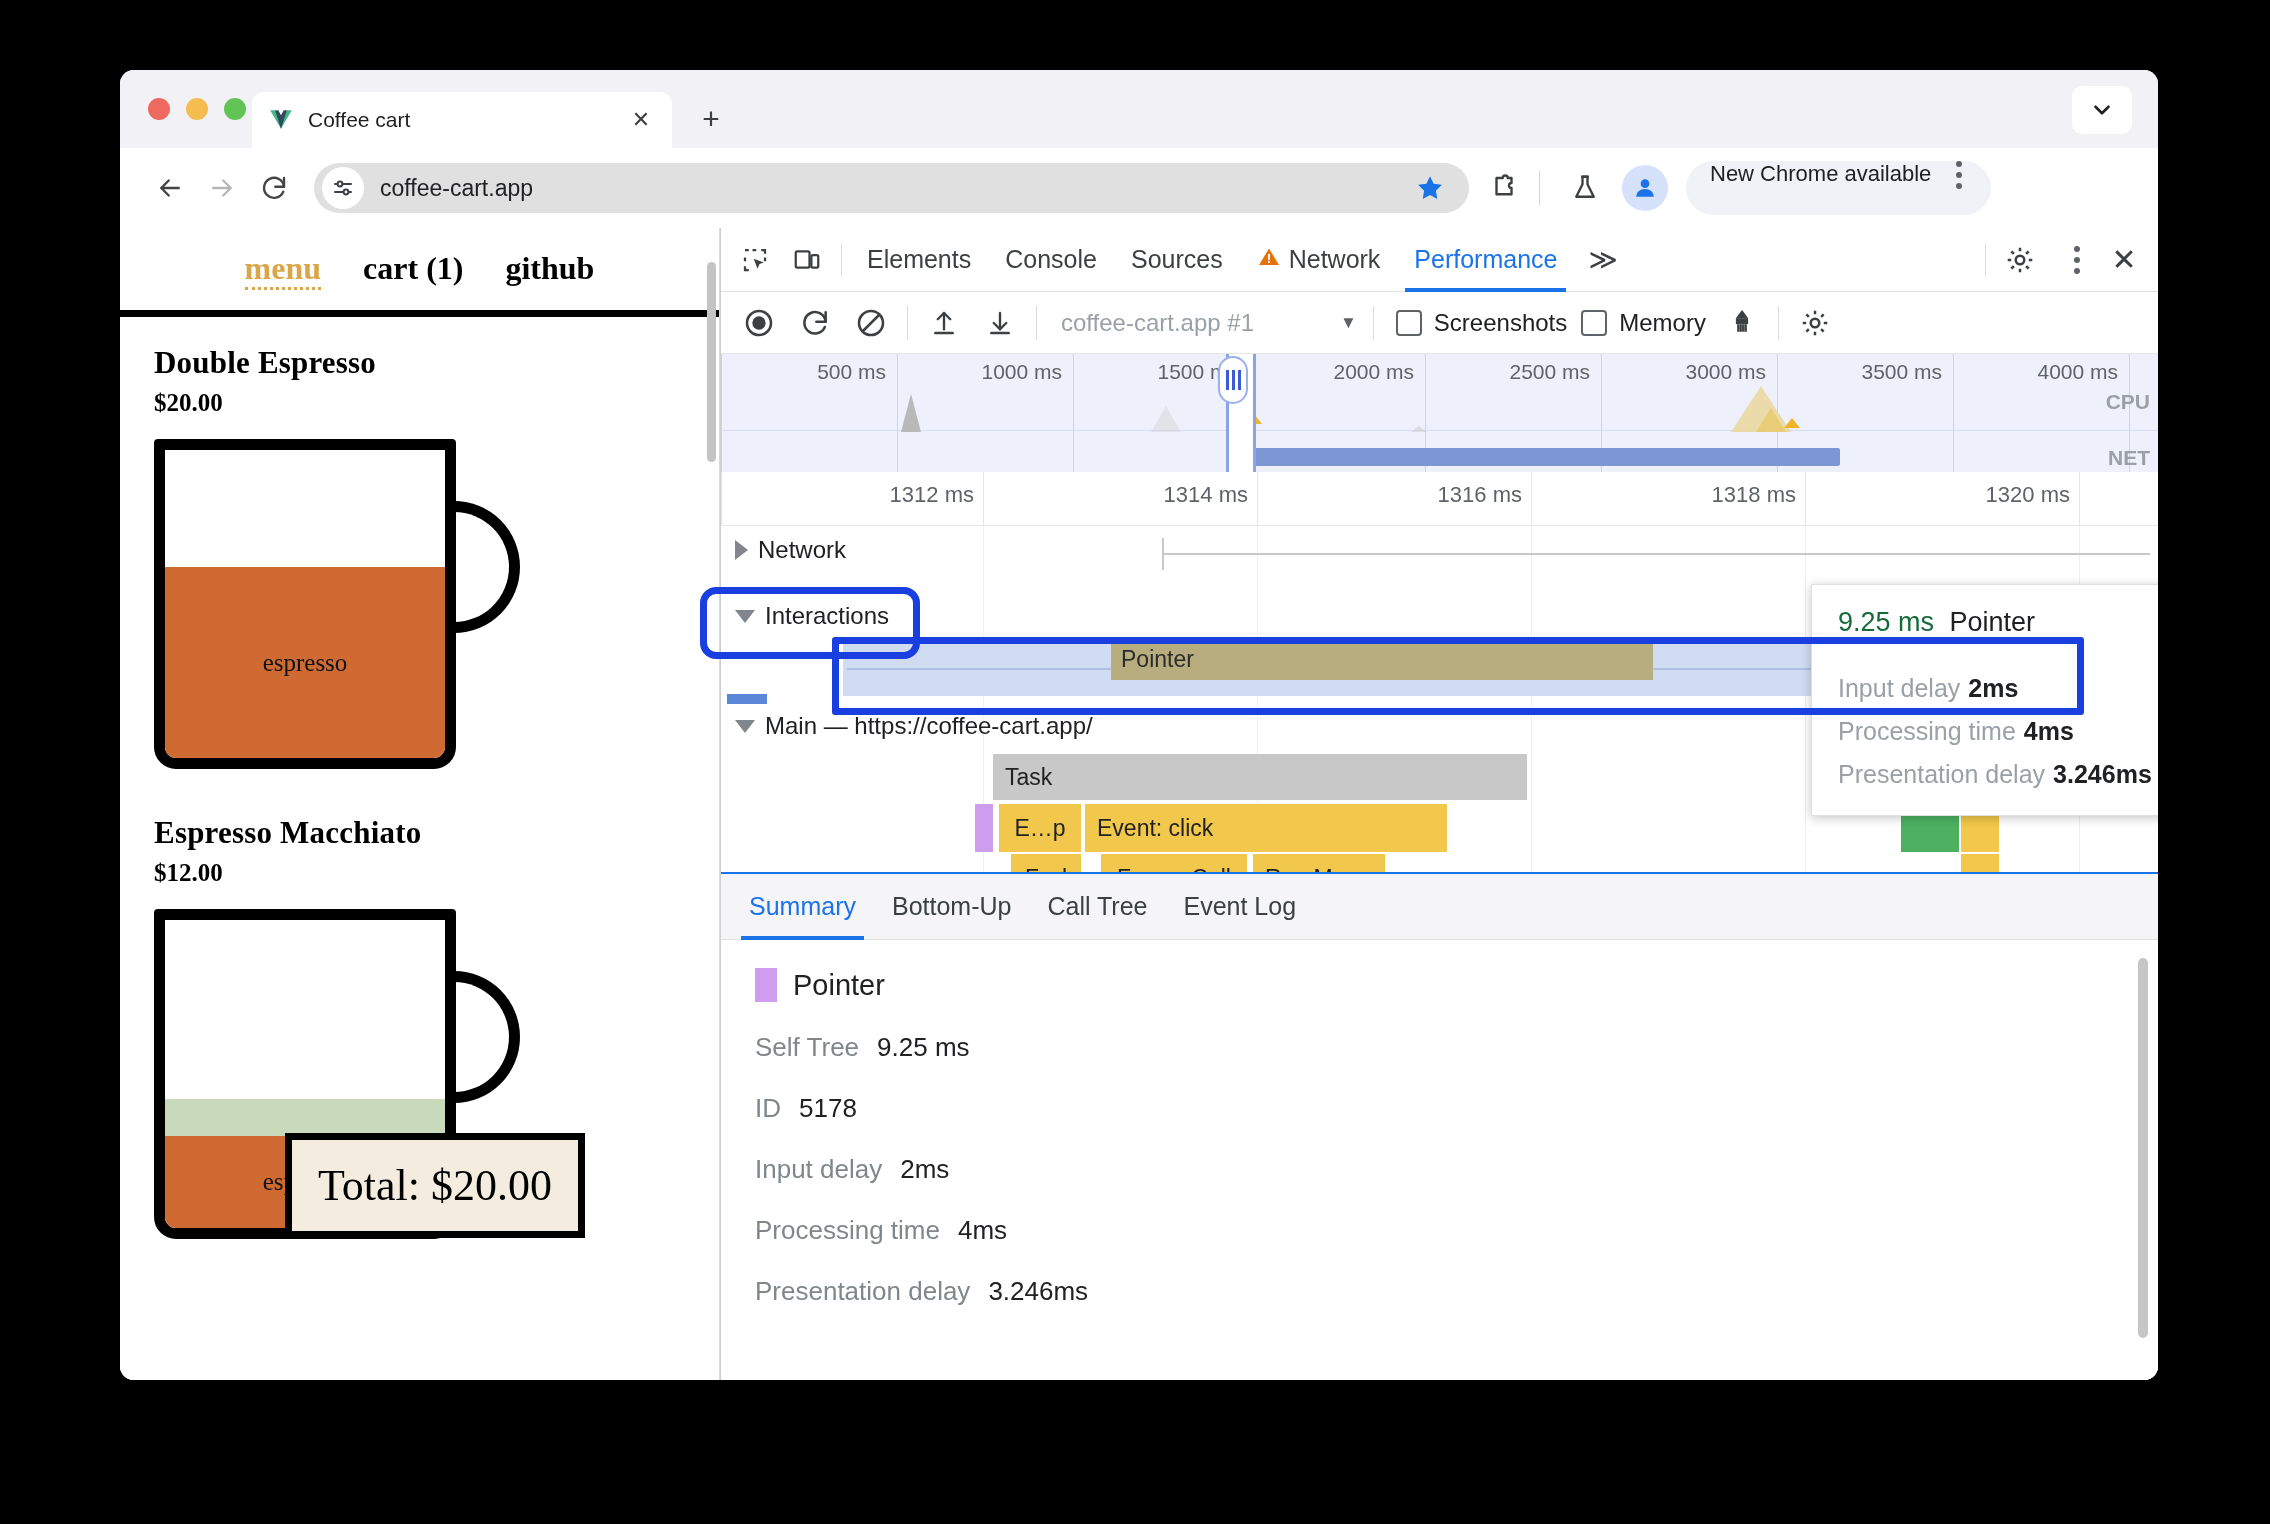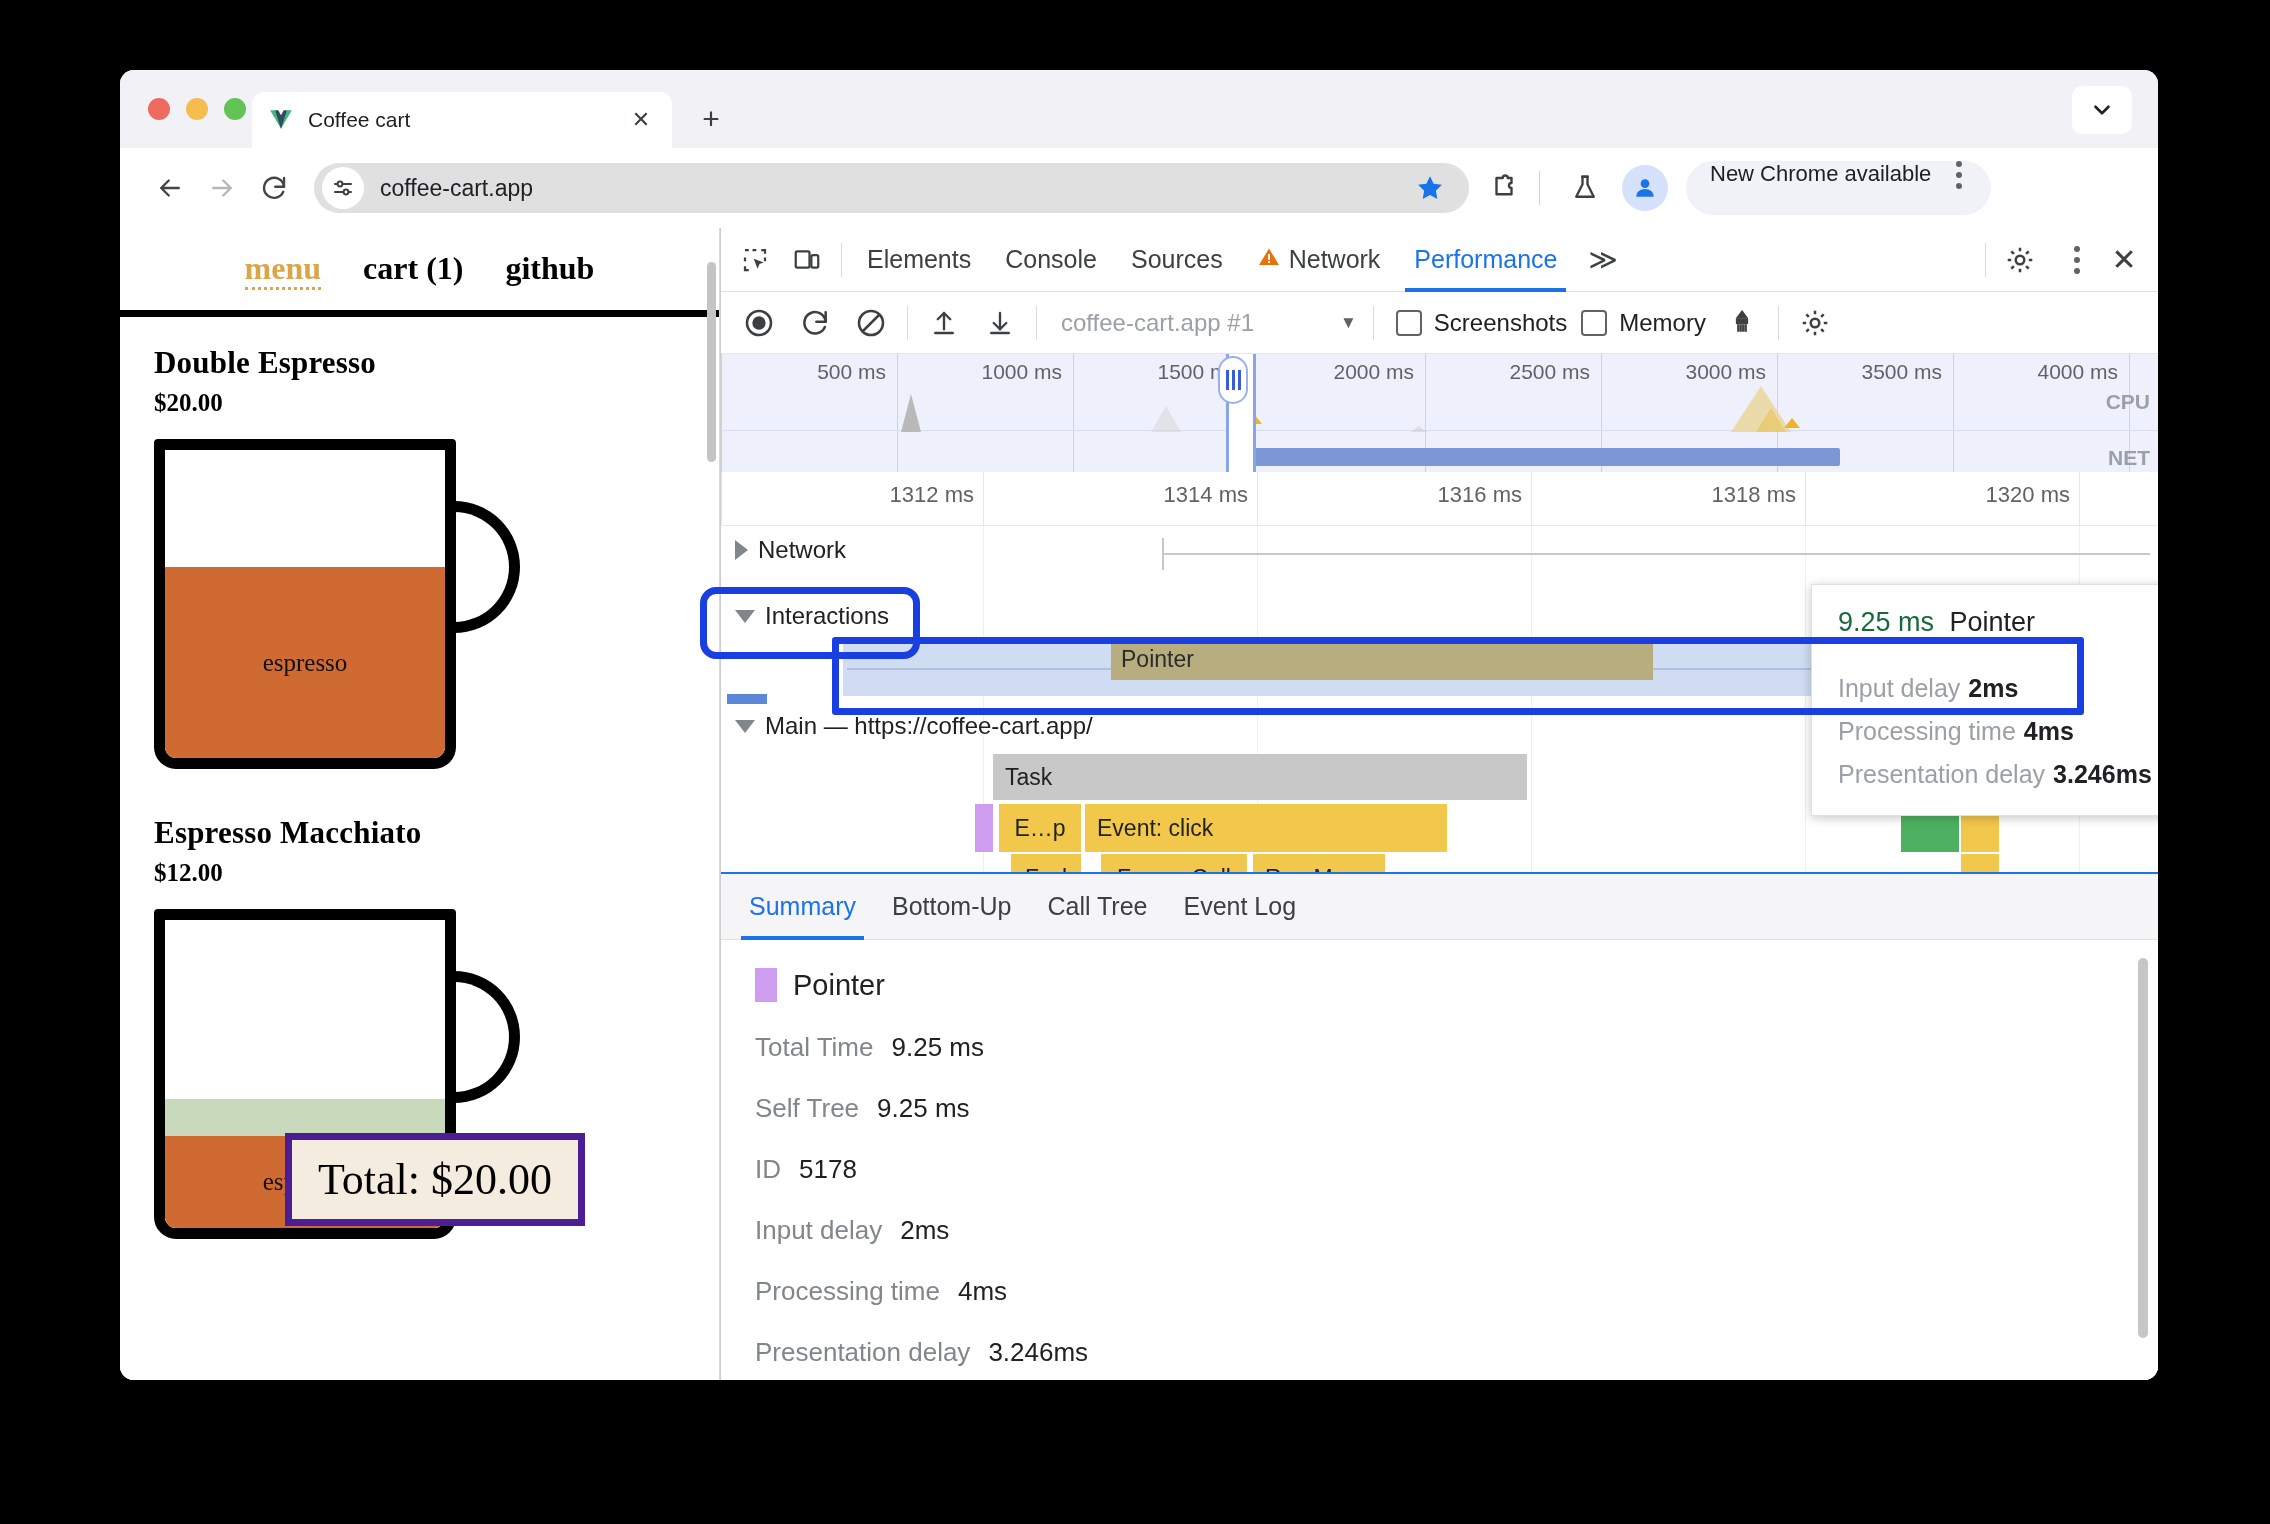--- a/index.html
+++ b/index.html
@@ -141,22 +141,22 @@
   }
   .fill {
     position: absolute; left: 0; bottom: 0; width: 100%;
     display: flex; align-items: center; justify-content: center;
     font-size: 25px; color: #111;
   }
   .fill.espresso { background: #cf6a33; }
   .fill.milk { background: #c9d9bb; }
   .total-badge {
     position: absolute; left: 165px; top: 905px;
-    background: #f5ece0; border: 7px solid #4c1d95;
-    padding: 14px 26px; z-index: 40;
+    background: #f5ece0; border: 7px solid #000000;
+    padding: 20px 26px; z-index: 40;
     font-family: "Liberation Serif", serif; font-size: 44px; color: #000;
     box-shadow: 8px 8px 0 rgba(0,0,0,.0);
   }
   .page-scroll {
     position: absolute; right: 3px; top: 34px; width: 9px; height: 200px;
     background: #c4c4c4; border-radius: 5px;
   }
 
   
   .devtools {
@@ -717,23 +717,20 @@
           <div class="dw-tab">
             <span>Event Log</span>
           </div>
         </div>
         <div class="drawer-body">
           <div class="sum-title">
             <span class="sum-swatch"></span>
             <span class="nm">Pointer</span>
           </div>
           <div class="sum-row">
-            <span>Total Time</span><b>9.25 ms</b>
-          </div>
-          <div class="sum-row">
             <span>Self Tree</span><b>9.25 ms</b>
           </div>
           <div class="sum-row">
             <span>ID</span><b>5178</b>
           </div>
           <div class="sum-row">
             <span>Input delay</span><b>2ms</b>
           </div>
           <div class="sum-row">
             <span>Processing time</span><b>4ms</b>

